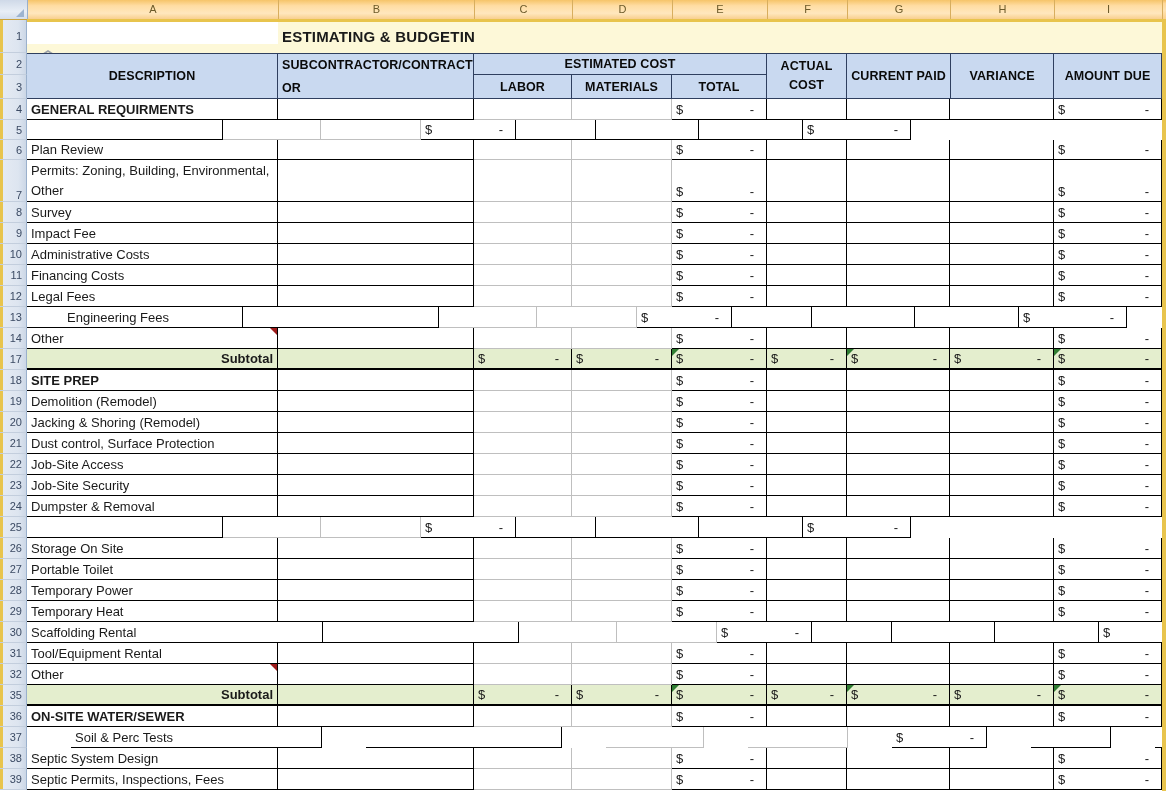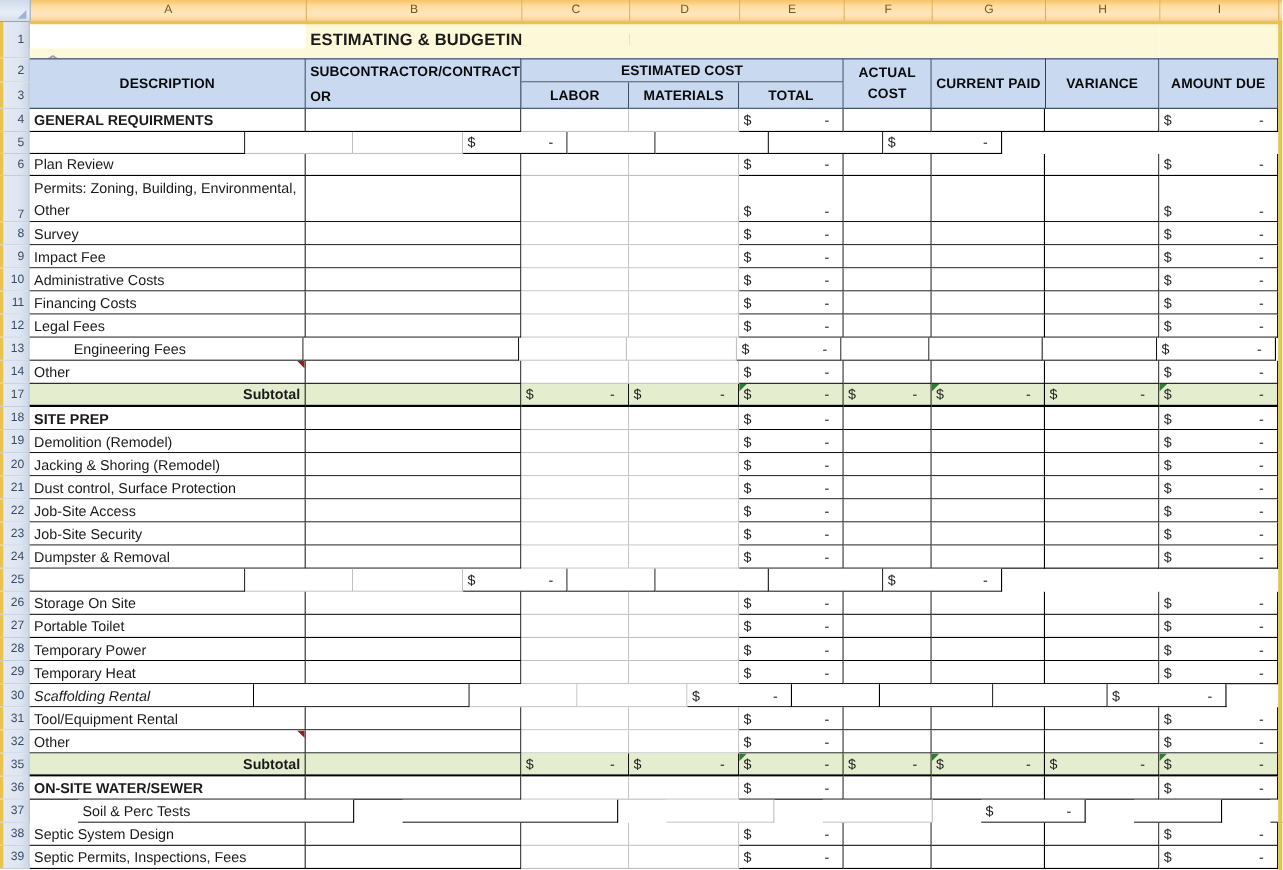--- a/index.html
+++ b/index.html
@@ -410,21 +410,21 @@
         <div class="cell " style="width: 80px; height: 21px;"></div>
         <div class="cell " style="width: 103px; height: 21px;"></div>
         <div class="cell " style="width: 104px; height: 21px;"></div>
         <div class="cell money " style="width: 108px; height: 21px;">
           <span class="dol">$</span>
           <span class="dash">-</span>
         </div>
       </div>
       <div class="row" style="height: 21px;">
         <div class="rowhead" style="height: 21px;">13</div>
-        <div class="cell " style="width: 249px; height: 21px; padding-left: 40px;">
+        <div class="cell " style="width: 216px; height: 21px; padding-left: 40px;">
           <span>Engineering Fees</span>
         </div>
         <div class="cell " style="width: 196px; height: 21px;"></div>
         <div class="cell light" style="width: 98px; height: 21px;"></div>
         <div class="cell light" style="width: 100px; height: 21px;"></div>
         <div class="cell money " style="width: 95px; height: 21px;">
           <span class="dol">$</span>
           <span class="dash">-</span>
         </div>
         <div class="cell " style="width: 80px; height: 21px;"></div>
@@ -726,21 +726,21 @@
         <div class="cell " style="width: 80px; height: 21px;"></div>
         <div class="cell " style="width: 103px; height: 21px;"></div>
         <div class="cell " style="width: 104px; height: 21px;"></div>
         <div class="cell money " style="width: 108px; height: 21px;">
           <span class="dol">$</span>
           <span class="dash">-</span>
         </div>
       </div>
       <div class="row" style="height: 21px;">
         <div class="rowhead" style="height: 21px;">30</div>
-        <div class="cell " style="width: 204px; height: 21px; font-style: italic;">
+        <div class="cell " style="width: 296px; height: 21px;">
           <span>Scaffolding Rental</span>
         </div>
         <div class="cell " style="width: 196px; height: 21px;"></div>
         <div class="cell light" style="width: 98px; height: 21px;"></div>
         <div class="cell light" style="width: 100px; height: 21px;"></div>
         <div class="cell money " style="width: 95px; height: 21px;">
           <span class="dol">$</span>
           <span class="dash">-</span>
         </div>
         <div class="cell " style="width: 80px; height: 21px;"></div>

